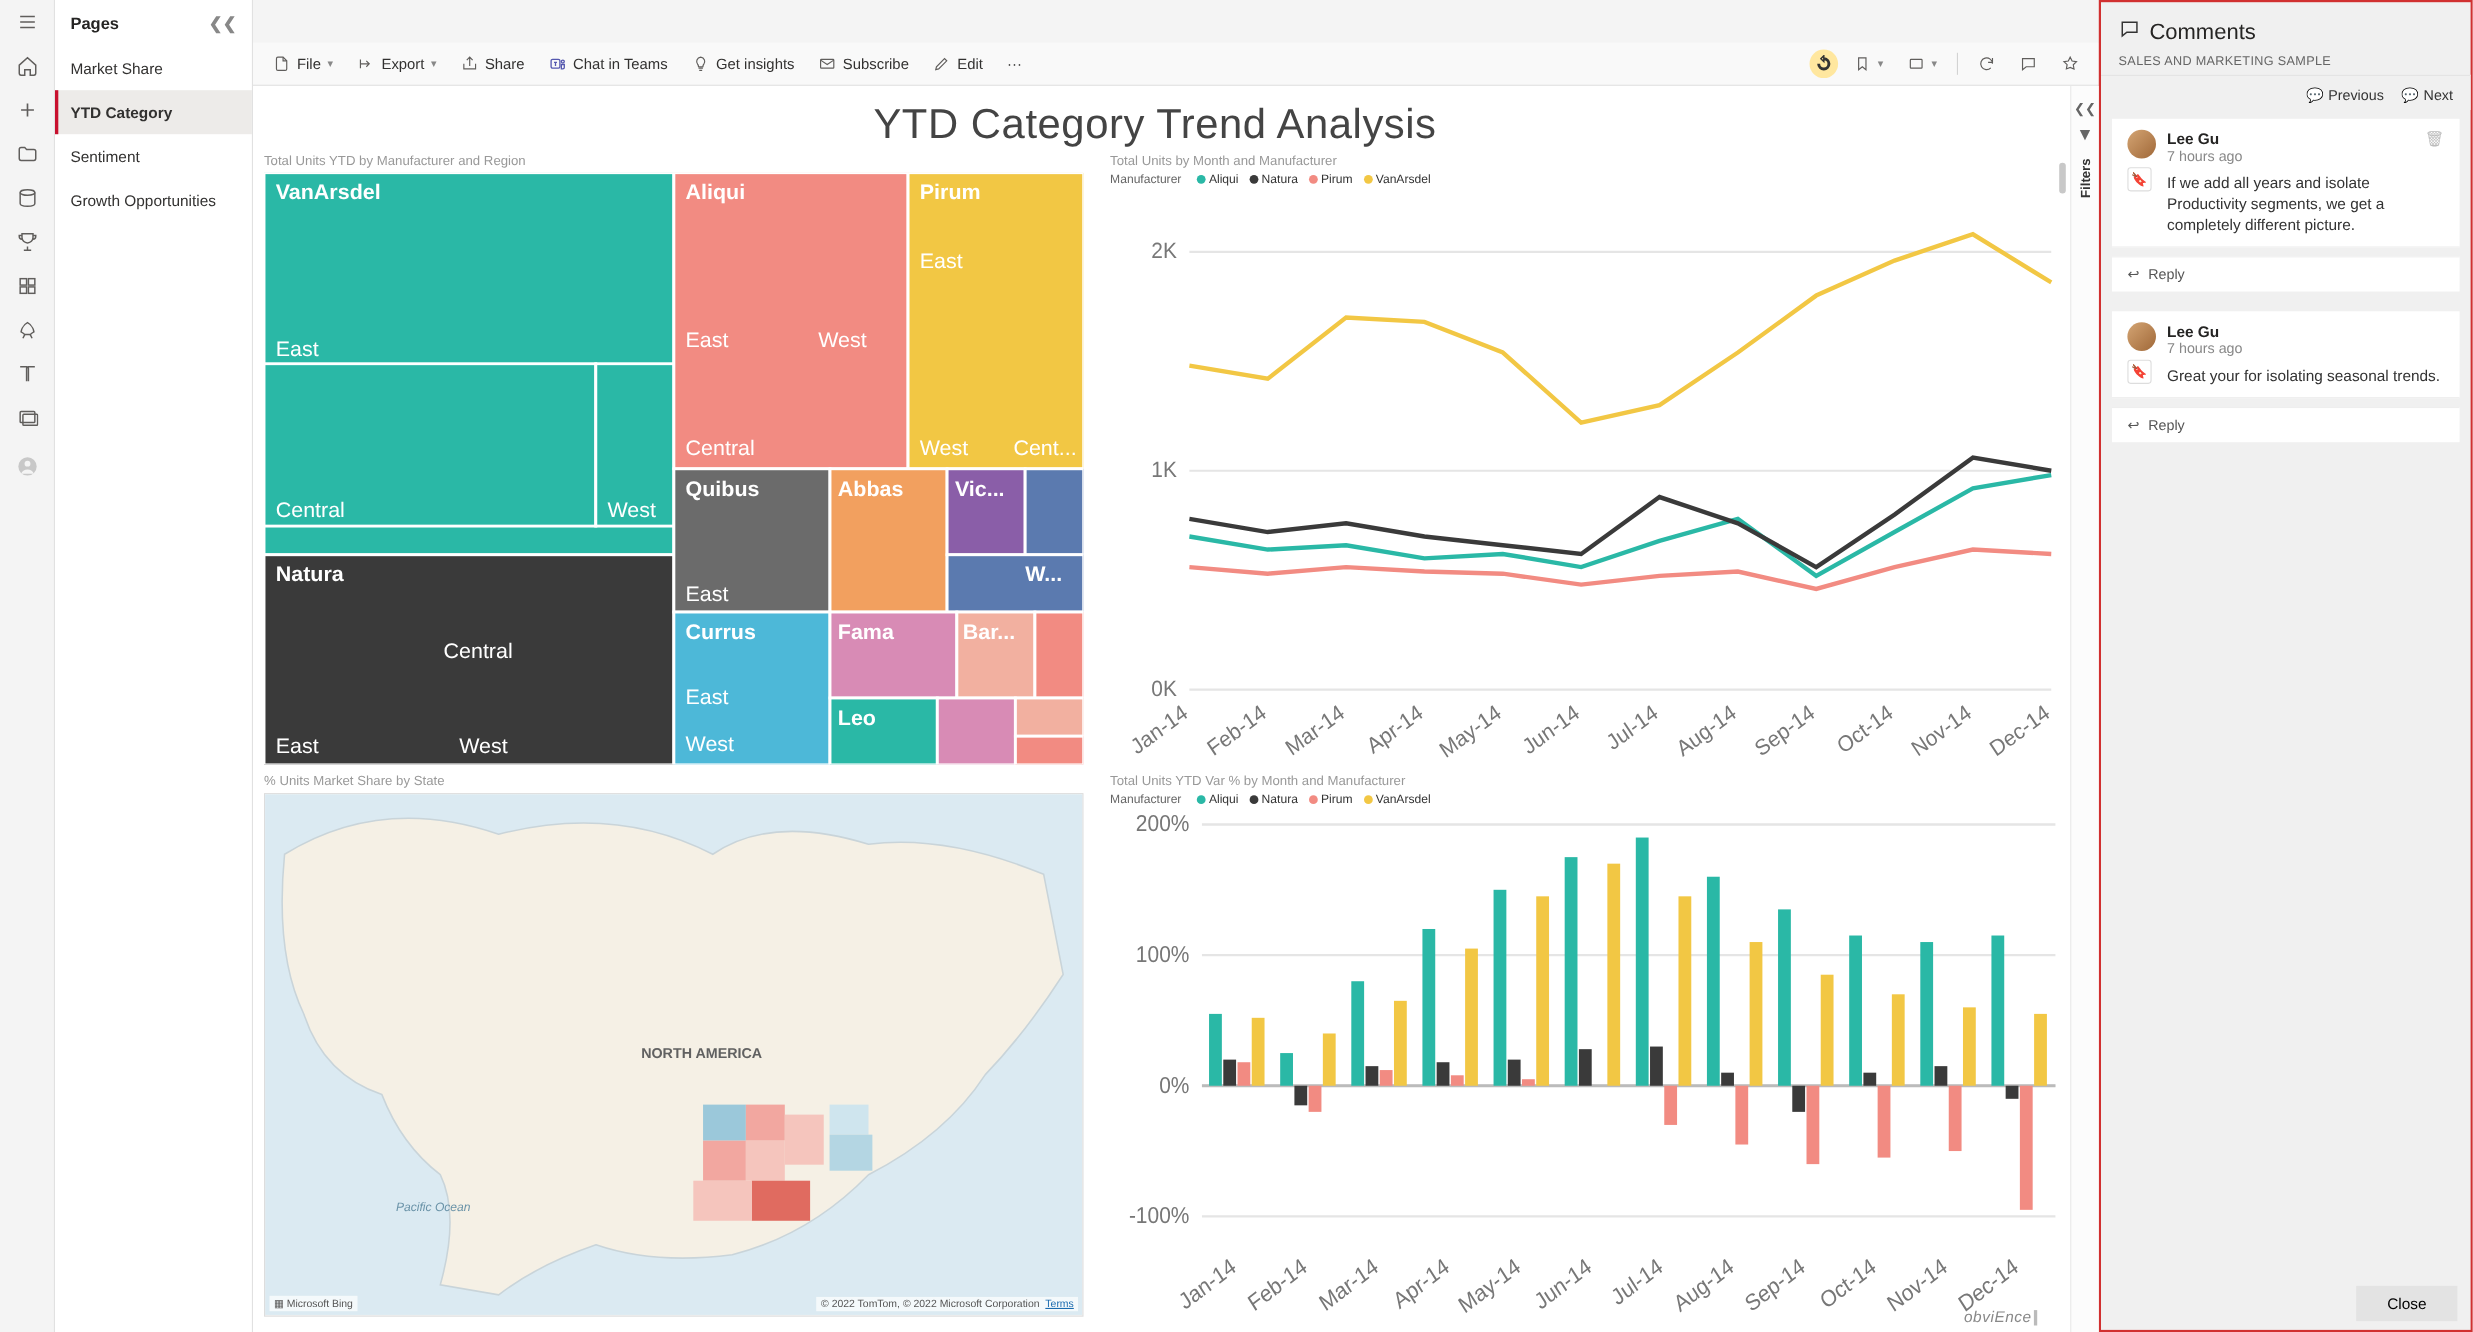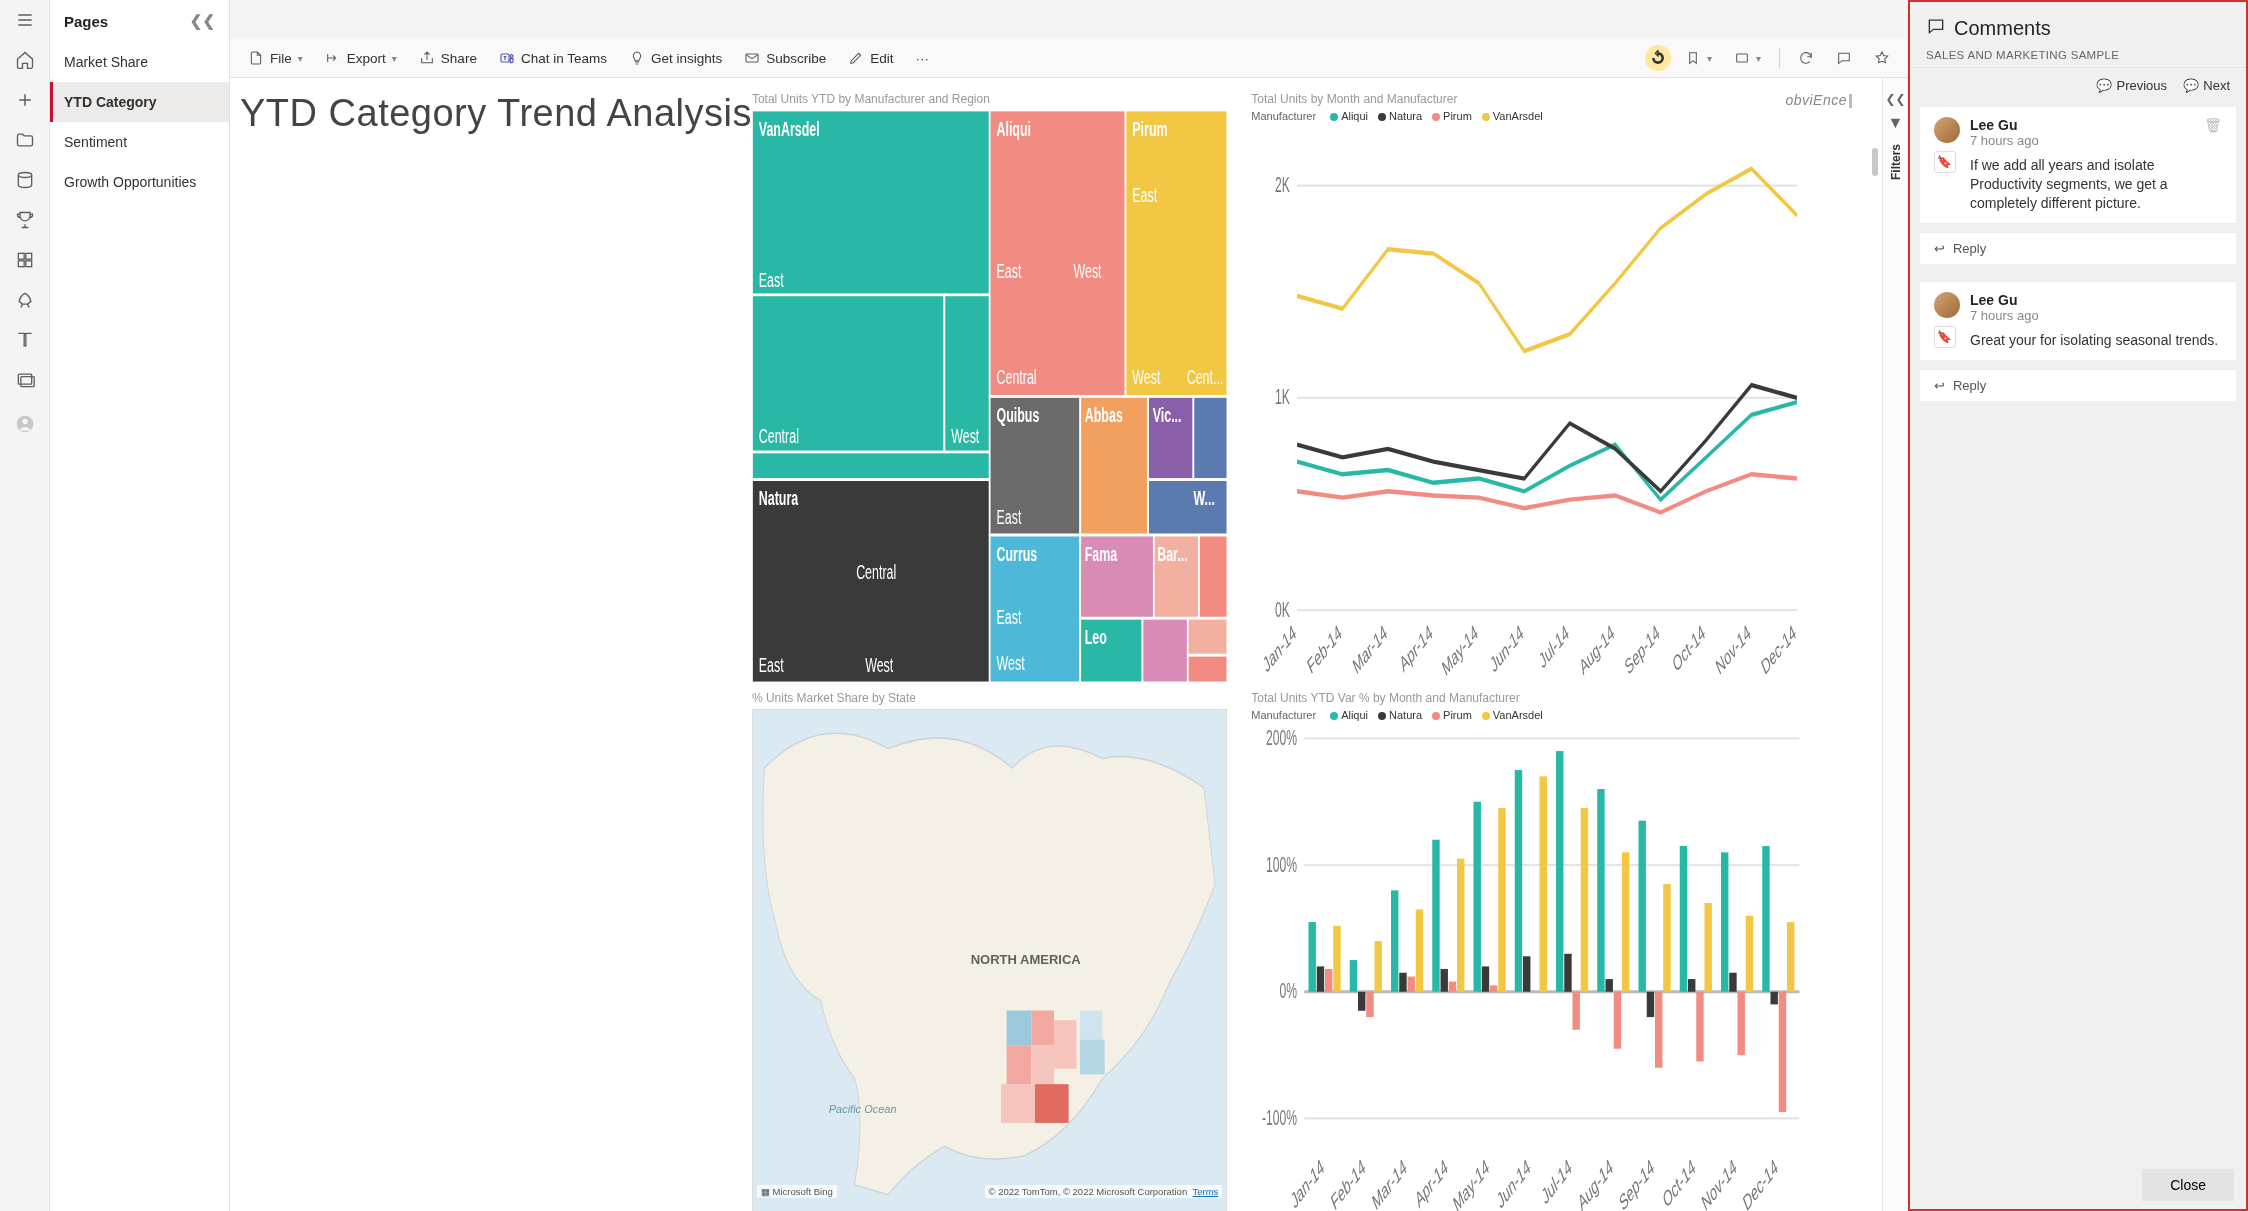--- a/index.html
+++ b/index.html
@@ -13,21 +13,21 @@
 .page-item { padding: 12px 14px; font-size: 14px; cursor: pointer; color: #323130; }
 .page-item.active { background: #edebe9; border-left: 3px solid #c8102e; font-weight: 600; padding-left: 11px; }
 .content-col { flex: 1; display: flex; flex-direction: column; background: #fff; min-width: 0; margin-top: 39px; }
 .toolbar { display: flex; align-items: center; padding: 6px 10px; gap: 6px; border-bottom: 1px solid #e1e1e1; background: #f9f9f9; }
 .tool-btn { display: inline-flex; align-items: center; gap: 6px; padding: 4px 8px; font-size: 13.5px; color: #323130; cursor: pointer; border-radius: 2px; }
 .tool-spacer { flex: 1; }
 .tool-icon { width: 16px; height: 16px; display: inline-flex; align-items: center; justify-content: center; color: #605e5c; }
 .reset-btn { background: #ffe79f; border-radius: 50%; width: 26px; height: 26px; display: flex; align-items: center; justify-content: center; }
 .toolbar-divider { width: 1px; height: 20px; background: #d3d3d3; margin: 0 4px; }
 .report-area { flex: 1; position: relative; display: flex; overflow: hidden; }
-.canvas { flex: 1; padding: 14px 22px 4px 10px; display: flex; flex-direction: row; position: relative; overflow: hidden; justify-content: center; }
+.canvas { flex: 1; padding: 14px 22px 4px 10px; display: flex; flex-direction: column; position: relative; overflow: hidden; justify-content: center; }
 .report-title { text-align: center; font-size: 38px; font-weight: 300; color: #444; letter-spacing: 0.5px; margin-bottom: 4px; }
 .viz-grid { flex: 1; display: grid; grid-template-columns: 46% 54%; grid-template-rows: 53% 47%; gap: 8px 24px; min-height: 0; }
 .viz { display: flex; flex-direction: column; min-width: 0; min-height: 0; }
 .viz-title { font-size: 12px; color: #999; margin-bottom: 4px; }
 .legend { font-size: 11px; color: #333; margin-bottom: 4px; display: flex; gap: 10px; align-items: center; }
 .legend .lg-label { color: #666; margin-right: 4px; }
 .swatch { display: inline-block; width: 8px; height: 8px; border-radius: 50%; margin-right: 3px; vertical-align: middle; }
 .svg-wrap { flex: 1; min-height: 0; }
 .svg-wrap svg { width: 100%; height: 100%; }
 .axis-label { font-size: 10px; fill: #777; }
@@ -51,21 +51,21 @@
 .comment-body { font-size: 14px; color: #333; margin: 8px 0 0 36px; line-height: 1.35; }
 .bookmark-chip { position:absolute; left:0; top:34px; width:22px; height:22px; border:1px solid #ddd; border-radius:3px; background:#fff; display:flex; align-items:center; justify-content:center; font-size:12px; color:#888;}
 .delete-ic { margin-left:auto; color:#bbb; cursor:pointer; font-size:14px; }
 .reply-row { background:#fff; margin:0 10px 10px 10px; padding: 8px 14px; border-top:1px solid #eee; display:flex; align-items:center; gap:8px; color:#555; font-size:13px; cursor:pointer;}
 .close-row { margin-top:auto; padding:8px 12px; display:flex; justify-content:flex-end; }
 .close-btn { background:#e3e3e3; padding:8px 28px; font-size:14px; border:none; cursor:pointer; }
 .treemap-cell { stroke:#fff; stroke-width:1.5; }
 .treemap-text { font-size:11px; fill:#fff; }
 .map-placeholder { flex:1; background: linear-gradient(180deg,#e8f2f7 0%, #dbeaf2 40%, #f2ede3 70%, #eee 100%); border:1px solid #ddd; position:relative; overflow:hidden; }
 .map-label { position:absolute; font-weight:700; font-size:13px; color:#616161; }
-.map-attr { position:absolute; bottom:16px; background:rgba(255,255,255,0.7); font-size:9.5px; padding:1px 4px; color:#555;}
+.map-attr { position:absolute; bottom:4px; background:rgba(255,255,255,0.7); font-size:9.5px; padding:1px 4px; color:#555;}
 .scroll-ind { position:absolute; right:4px; top:70px; width:6px; height:28px; background:#c8c8c8; border-radius:3px; }
 .footer-brand { text-align:right; font-size:14px; color:#888; padding:0 8px 2px 0; font-style:italic; letter-spacing:0.5px;}
 .footer-brand .bar { display:inline-block; width:3px; height:14px; background:#bbb; vertical-align:middle; margin-left:2px;}
 </style>
 </head>
 <body>
 
 <div class="app">
 
   <div class="nav-rail">

